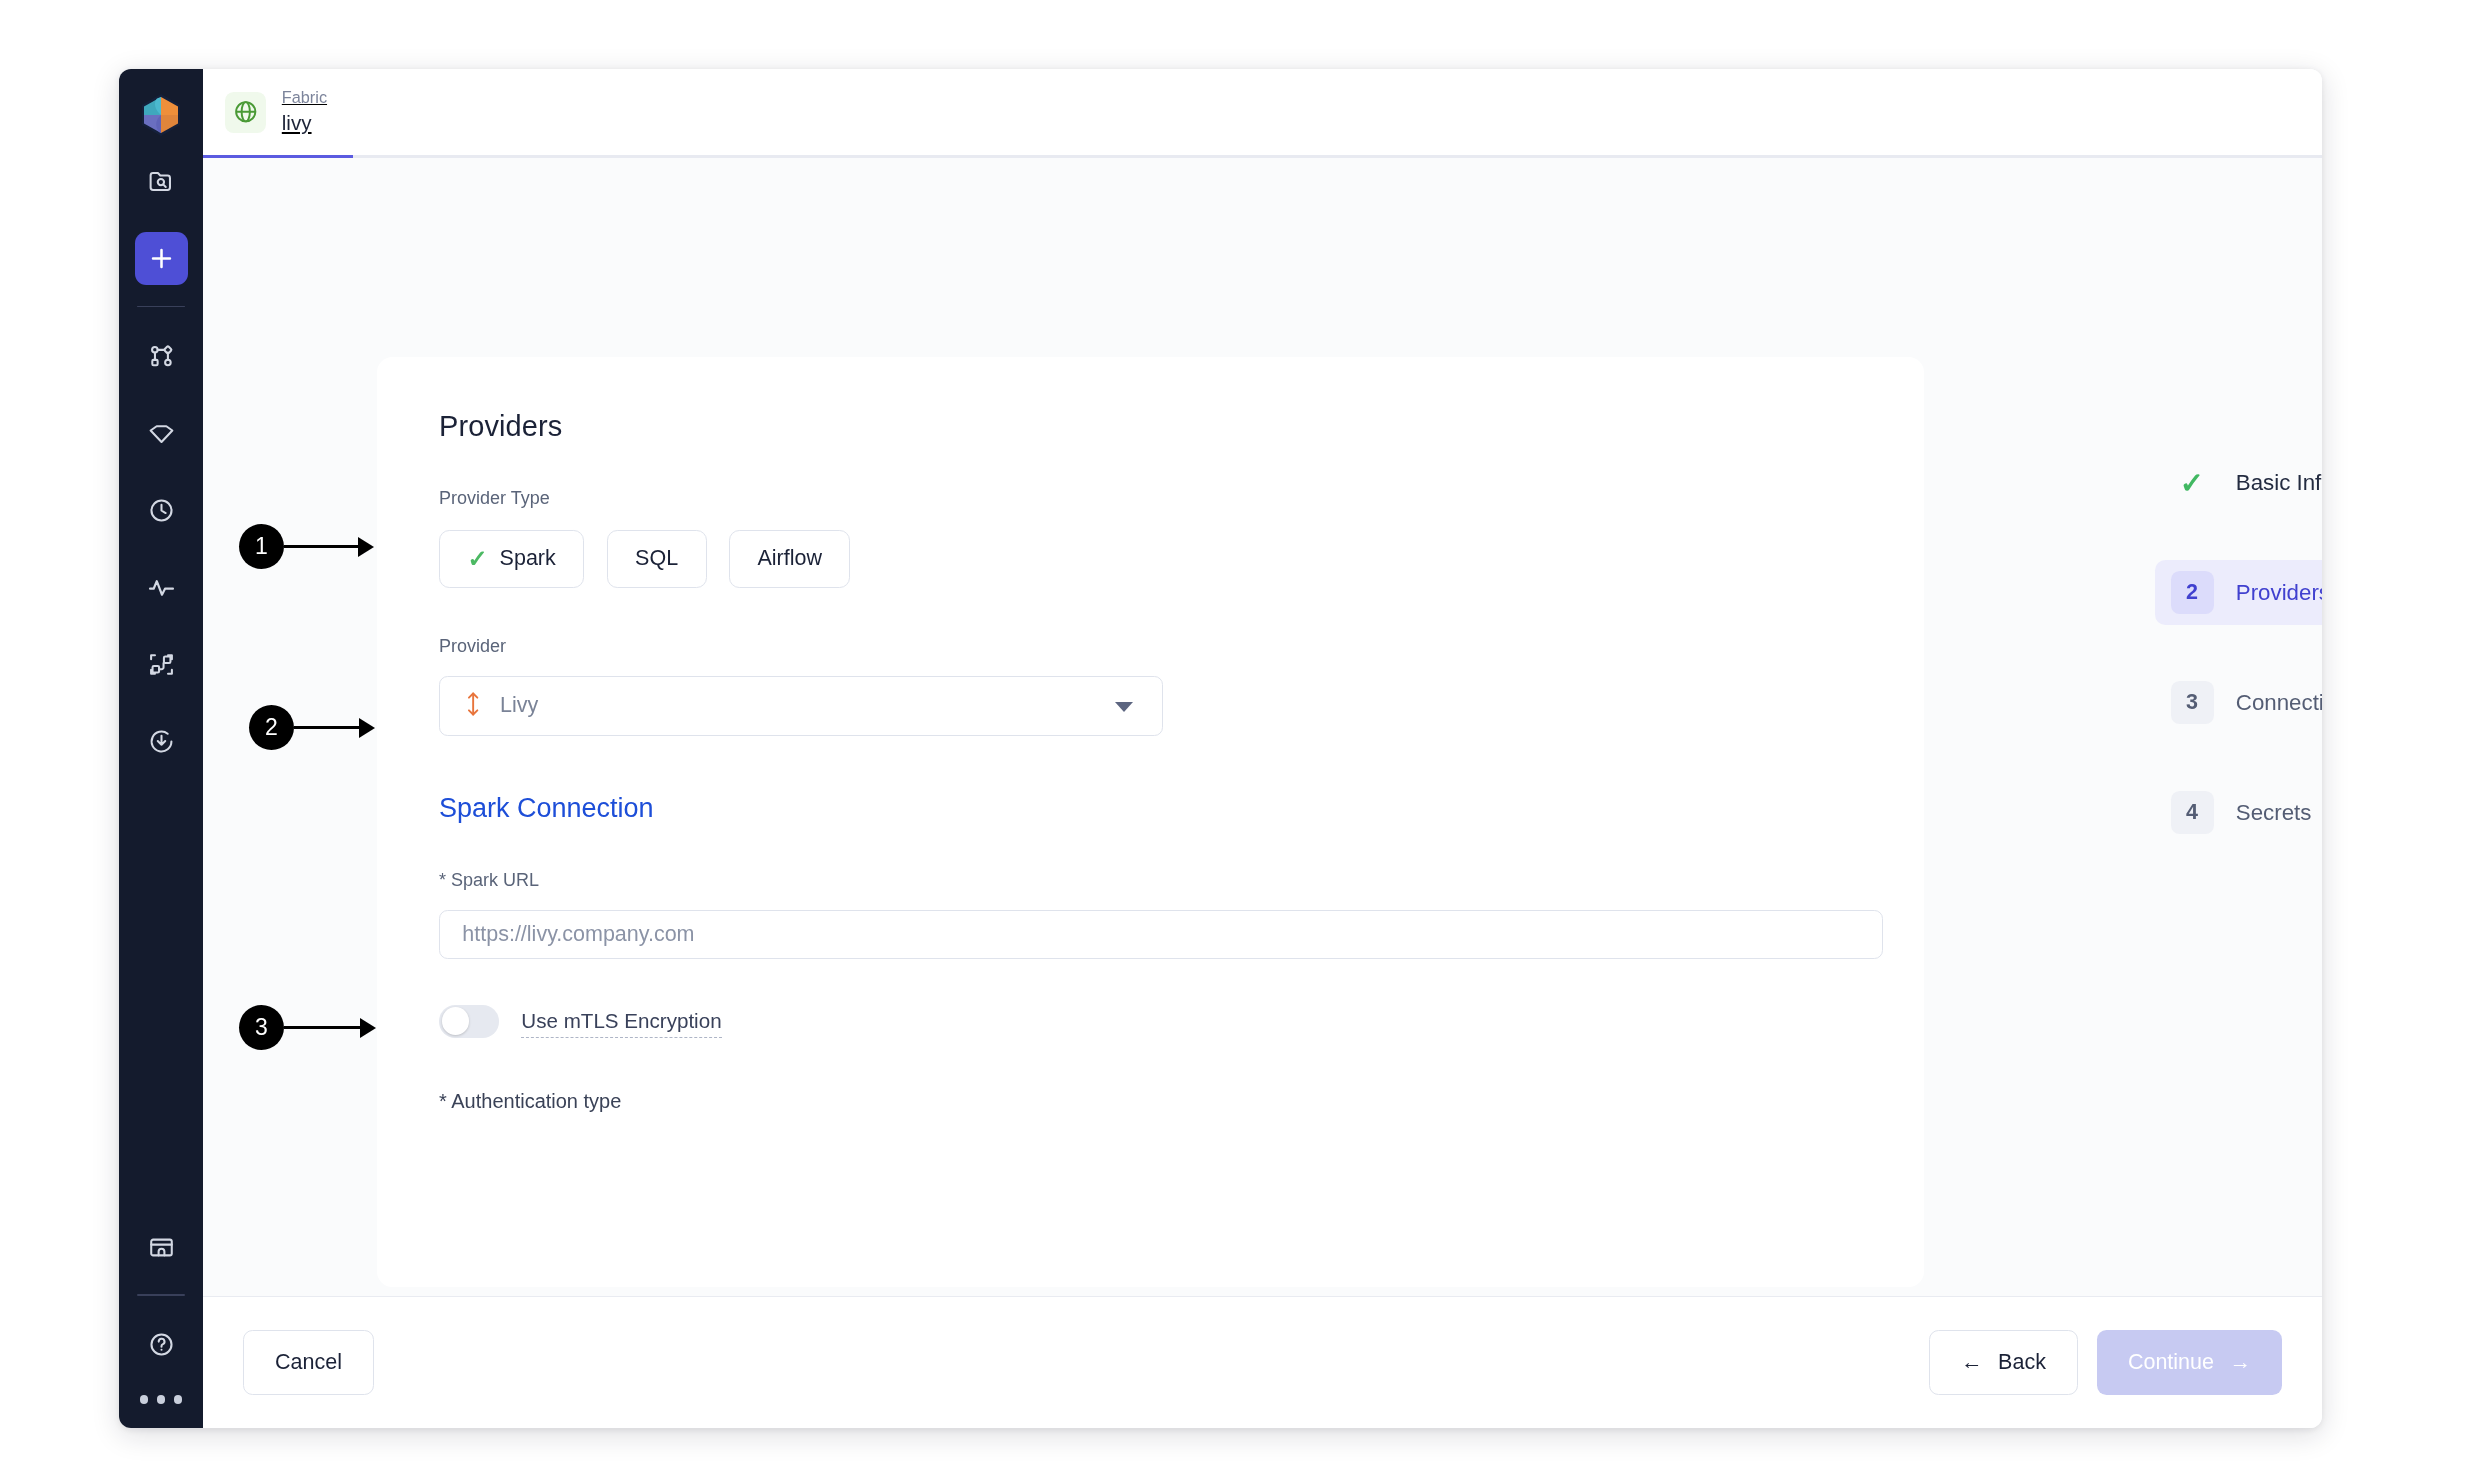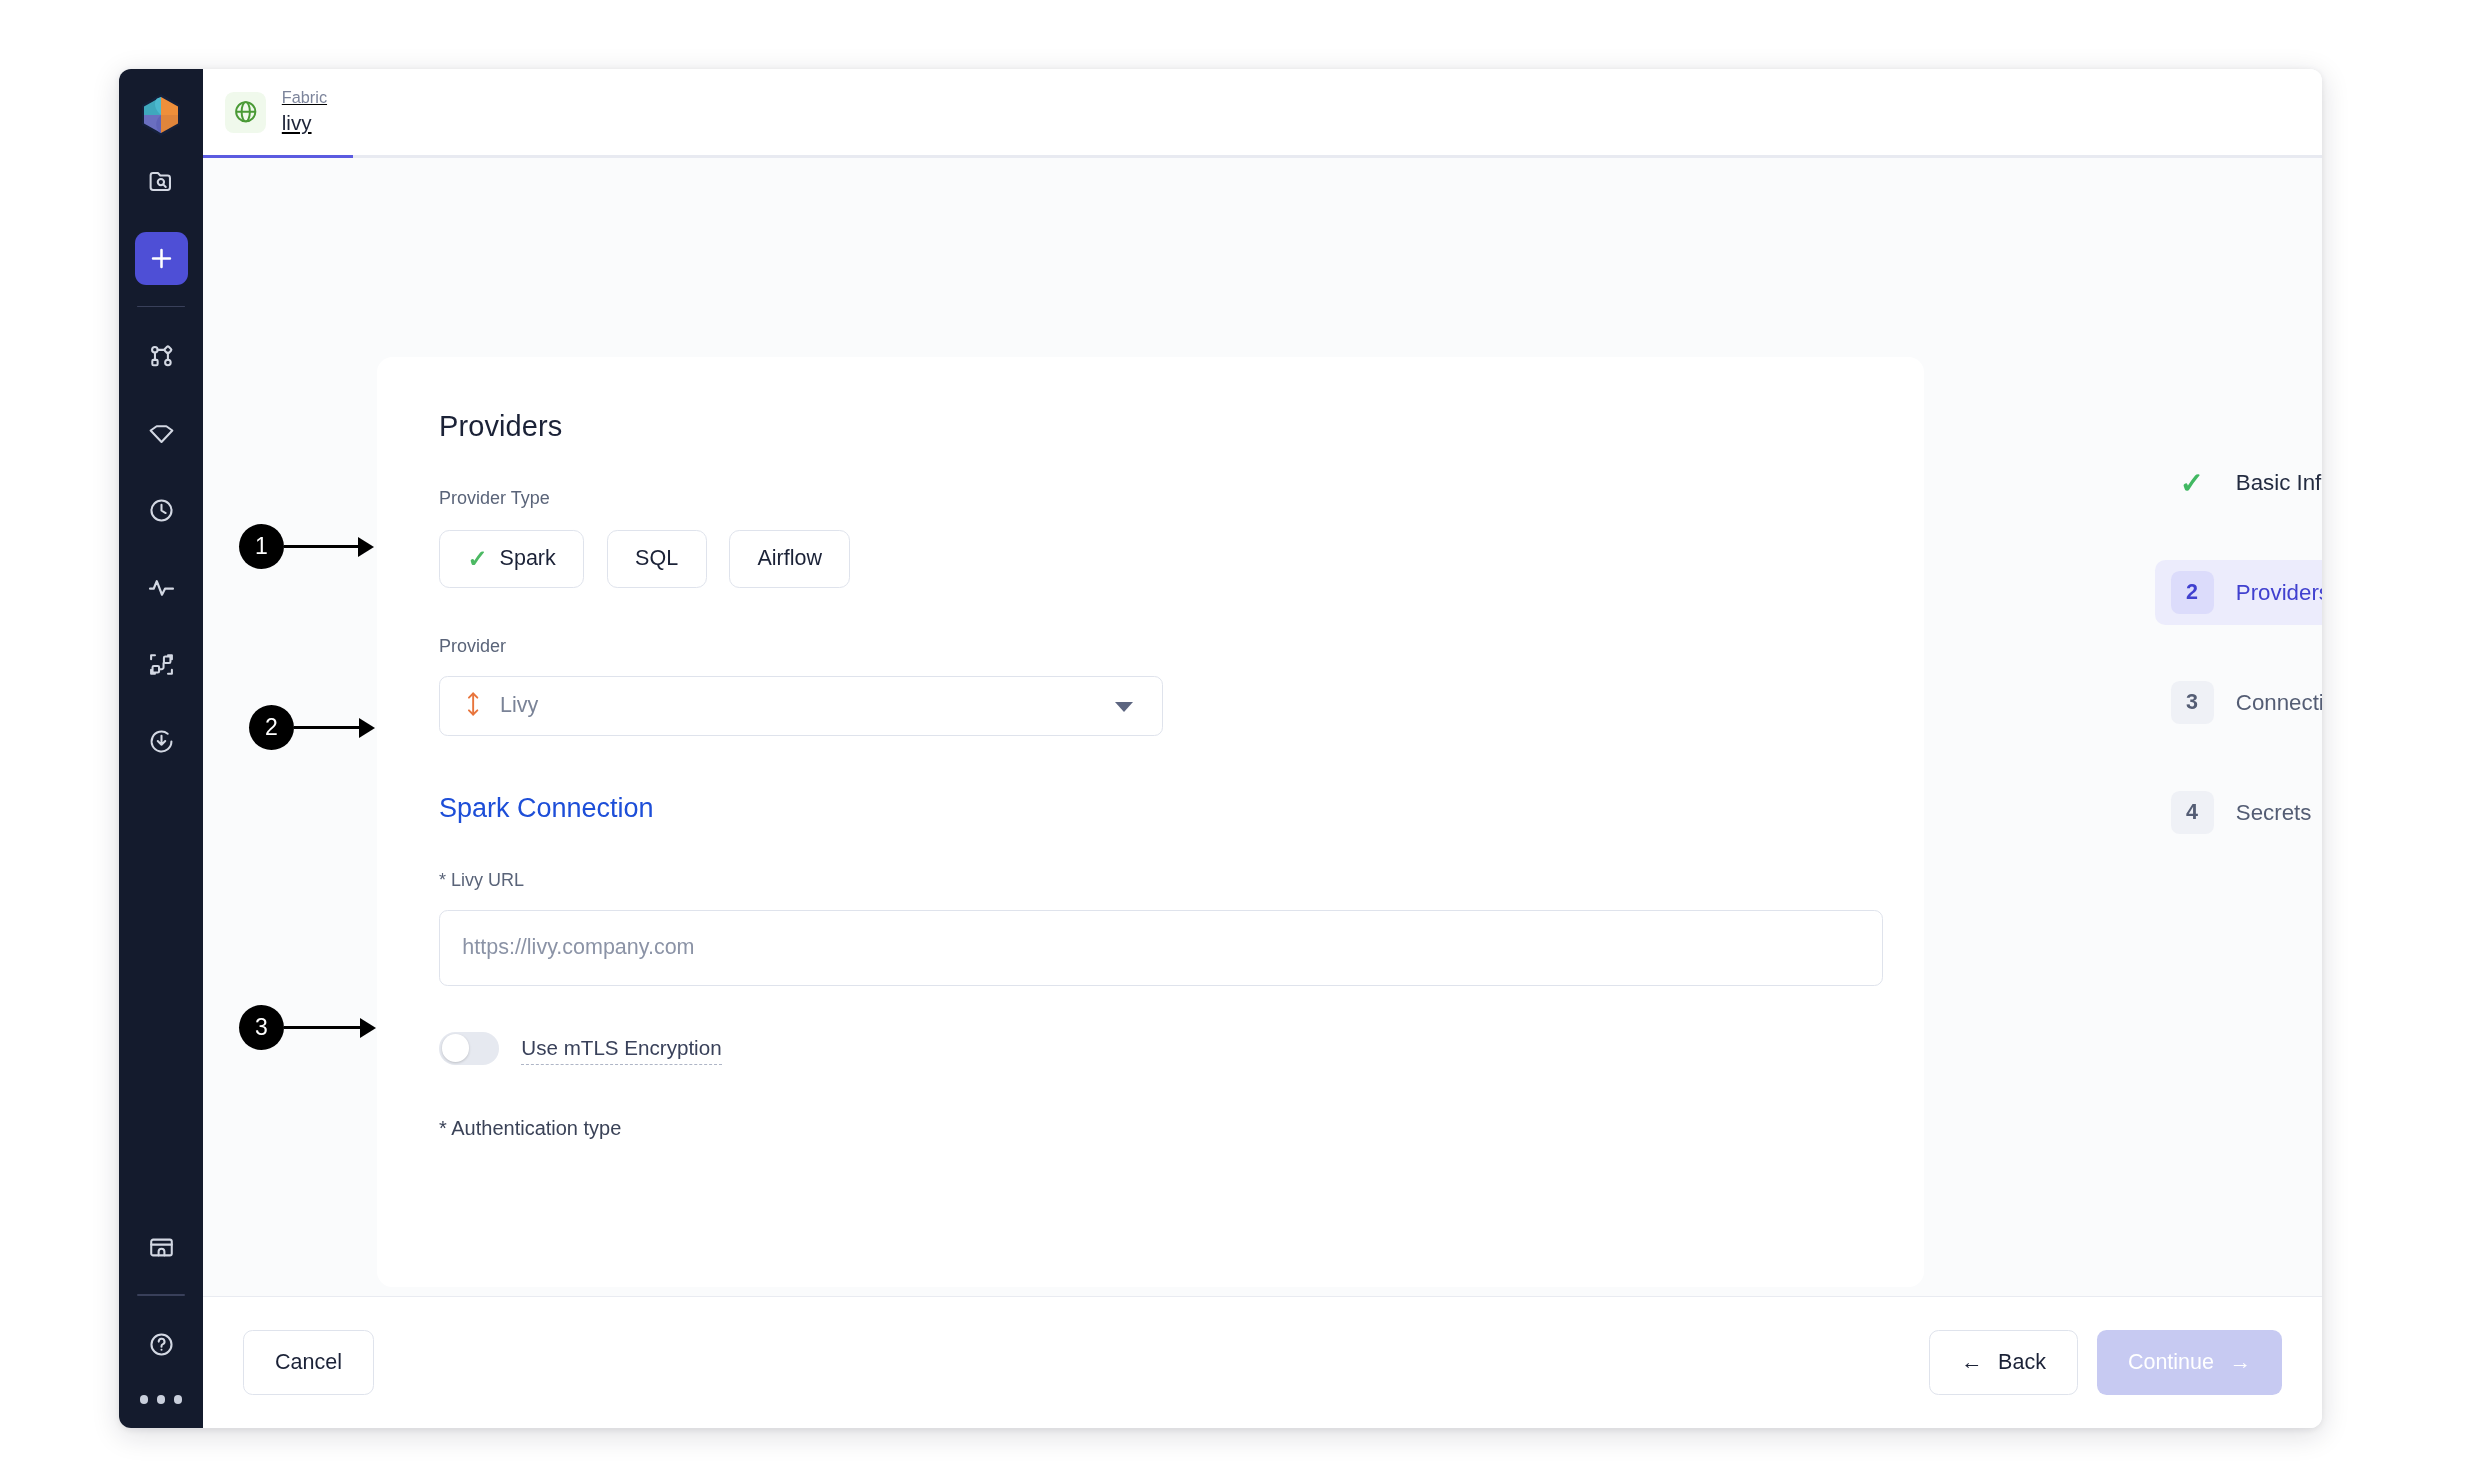--- a/index.html
+++ b/index.html
@@ -137,21 +137,21 @@
   .select-caret {
     position: absolute; right: 29px; top: 50%;
     width: 0; height: 0; margin-top: -3.4px;
     border-left: 9.5px solid transparent;
     border-right: 9.5px solid transparent;
     border-top: 10.3px solid #5c6580;
   }
 
   .text-input {
     margin-top: 19px;
-    width: 1444px; height: 76px;
+    width: 1444px; height: 49px;
     border: 1.7px solid #dfe3ec;
     border-radius: 8.6px;
     background: #fff;
     padding: 0 22.3px;
     font-size: 21.5px;
     color: #1b2237;
     font-family: "Liberation Sans", sans-serif;
     outline: none;
   }
   .text-input::placeholder { color: #8b93a6; }
@@ -400,21 +400,21 @@
               </span>
               <span class="select-val">Livy</span>
               <span class="select-caret"></span>
             </div>
           </div>
 
           <div style="margin-top:57px">
             <div class="section-h2">Spark Connection</div>
 
             <div style="margin-top:46px">
-              <div class="field-label">* Livy URL</div>
+              <div class="field-label">* Spark URL</div>
               <input class="text-input" type="text" placeholder="https://livy.company.com" style="">
             </div>
 
             <div class="toggle-row">
               <span class="switch">
                 <i></i>
               </span>
               <span class="dotted-label">Use mTLS Encryption</span>
             </div>
 

